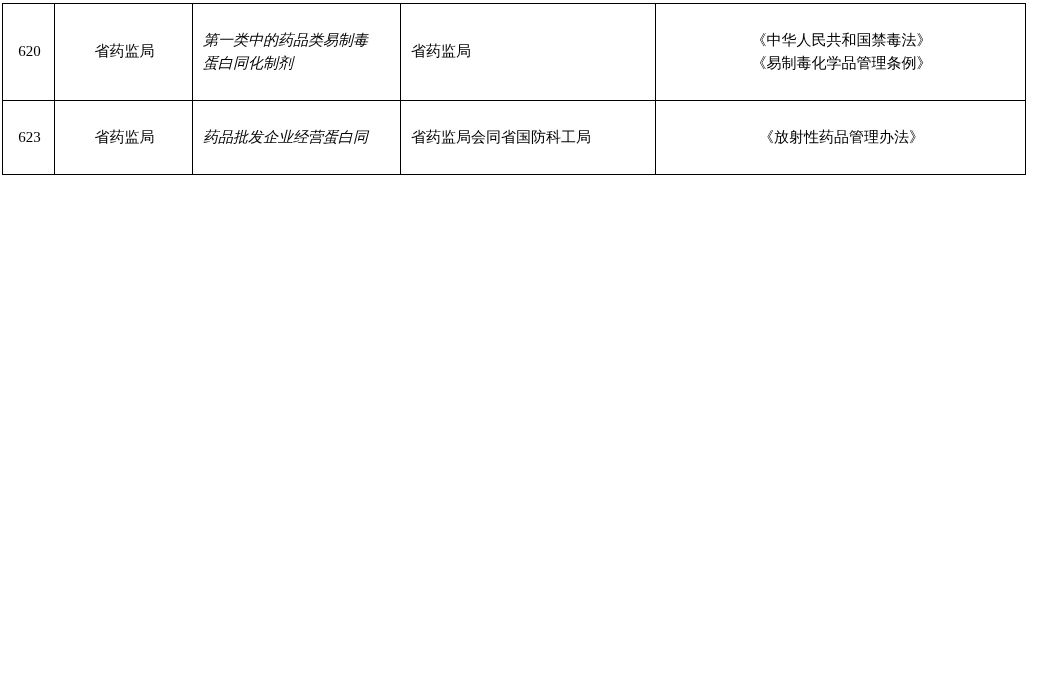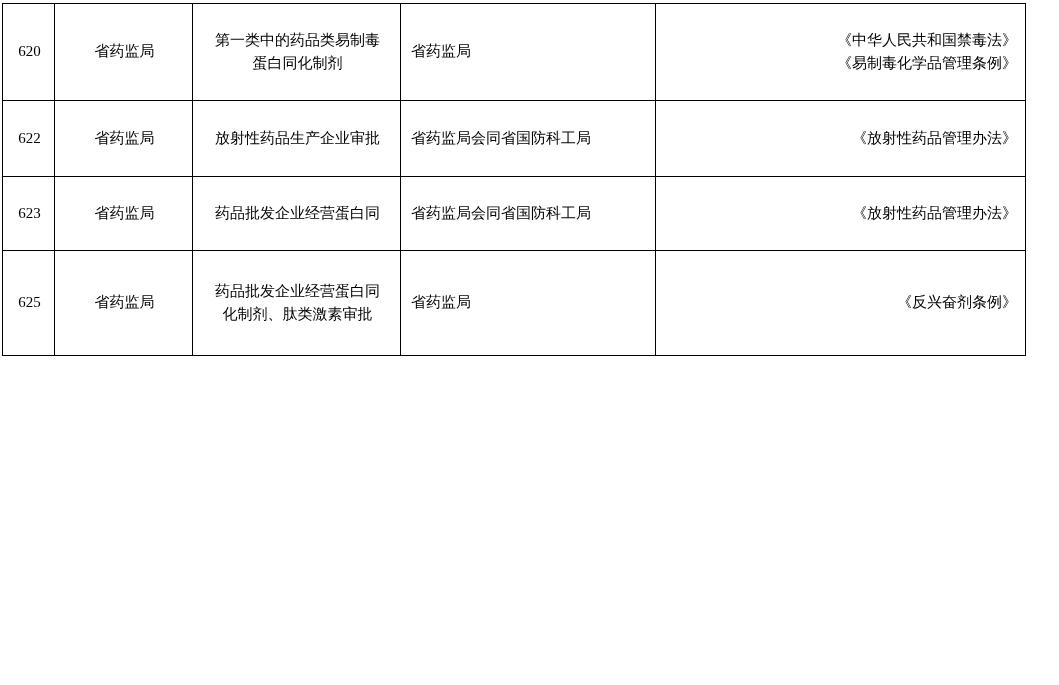--- a/index.html
+++ b/index.html
@@ -48,27 +48,28 @@
     font-family: "Liberation Serif", "DejaVu Serif", serif;
     padding-left: 0;
     padding-right: 0;
   }
   td.dept {
     text-align: center;
     padding-left: 0;
     padding-right: 0;
   }
   td.item {
-    text-align: center;
+    text-align: left;
+    font-style: italic;
   }
   td.org {
     text-align: left;
   }
   td.basis {
-    text-align: right;
+    text-align: center;
   }
   .line {
     display: block;
     white-space: nowrap;
   }
 </style>
 </head>
 <body>
 
 <div class="page">
@@ -89,55 +90,28 @@
             <span class="line">蛋白同化制剂</span>
           </td>
           <td class="org">
             <span class="line">省药监局</span>
           </td>
           <td class="basis">
             <span class="line">《中华人民共和国禁毒法》</span>
             <span class="line">《易制毒化学品管理条例》</span>
           </td>
         </tr>
-        <tr style="height: 76px;">
-          <td class="num">622</td>
-          <td class="dept">省药监局</td>
-          <td class="item">
-            <span class="line">放射性药品生产企业审批</span>
-          </td>
-          <td class="org">
-            <span class="line">省药监局会同省国防科工局</span>
-          </td>
-          <td class="basis">
-            <span class="line">《放射性药品管理办法》</span>
-          </td>
-        </tr>
         <tr style="height: 74px; padding-left: 20px;">
           <td class="num">623</td>
           <td class="dept">省药监局</td>
           <td class="item">
             <span class="line">药品批发企业经营蛋白同</span>
           </td>
           <td class="org">
             <span class="line">省药监局会同省国防科工局</span>
           </td>
           <td class="basis">
             <span class="line">《放射性药品管理办法》</span>
           </td>
         </tr>
-        <tr style="height: 105px;">
-          <td class="num">625</td>
-          <td class="dept">省药监局</td>
-          <td class="item">
-            <span class="line">药品批发企业经营蛋白同</span>
-            <span class="line">化制剂、肽类激素审批</span>
-          </td>
-          <td class="org">
-            <span class="line">省药监局</span>
-          </td>
-          <td class="basis">
-            <span class="line">《反兴奋剂条例》</span>
-          </td>
-        </tr>
       </tbody>
   </table>
 </div>
 
 </body></html>

